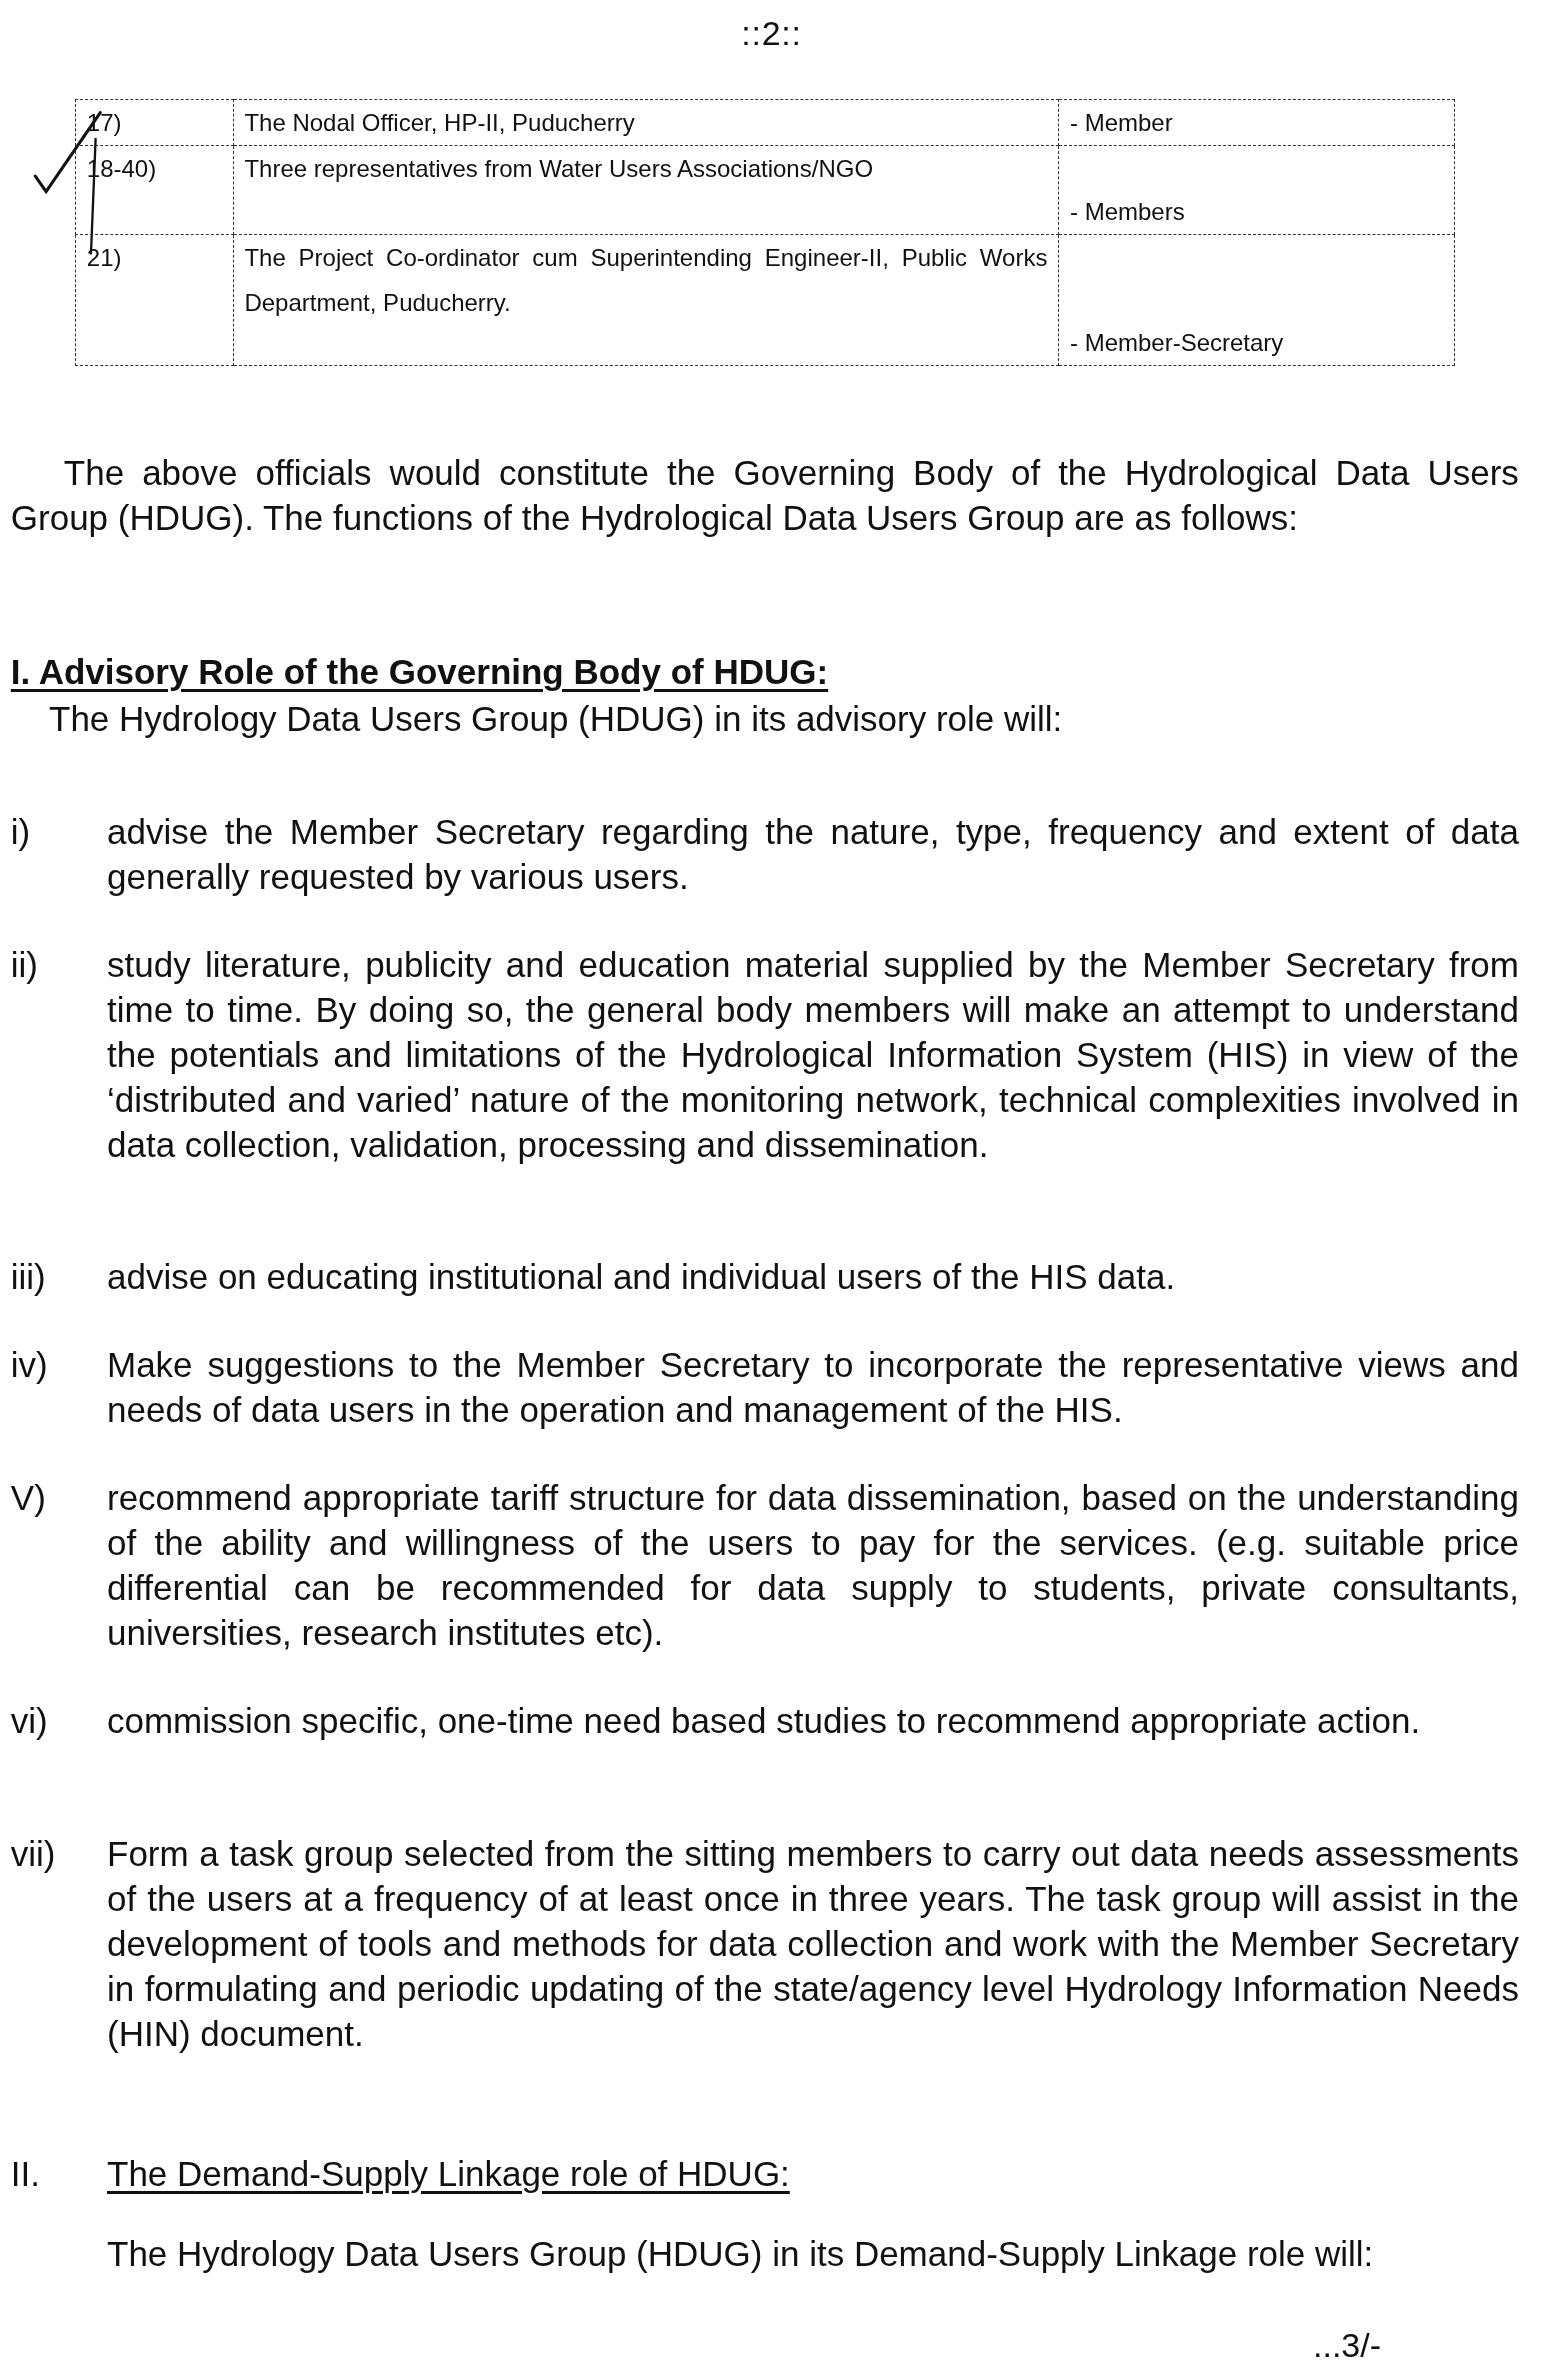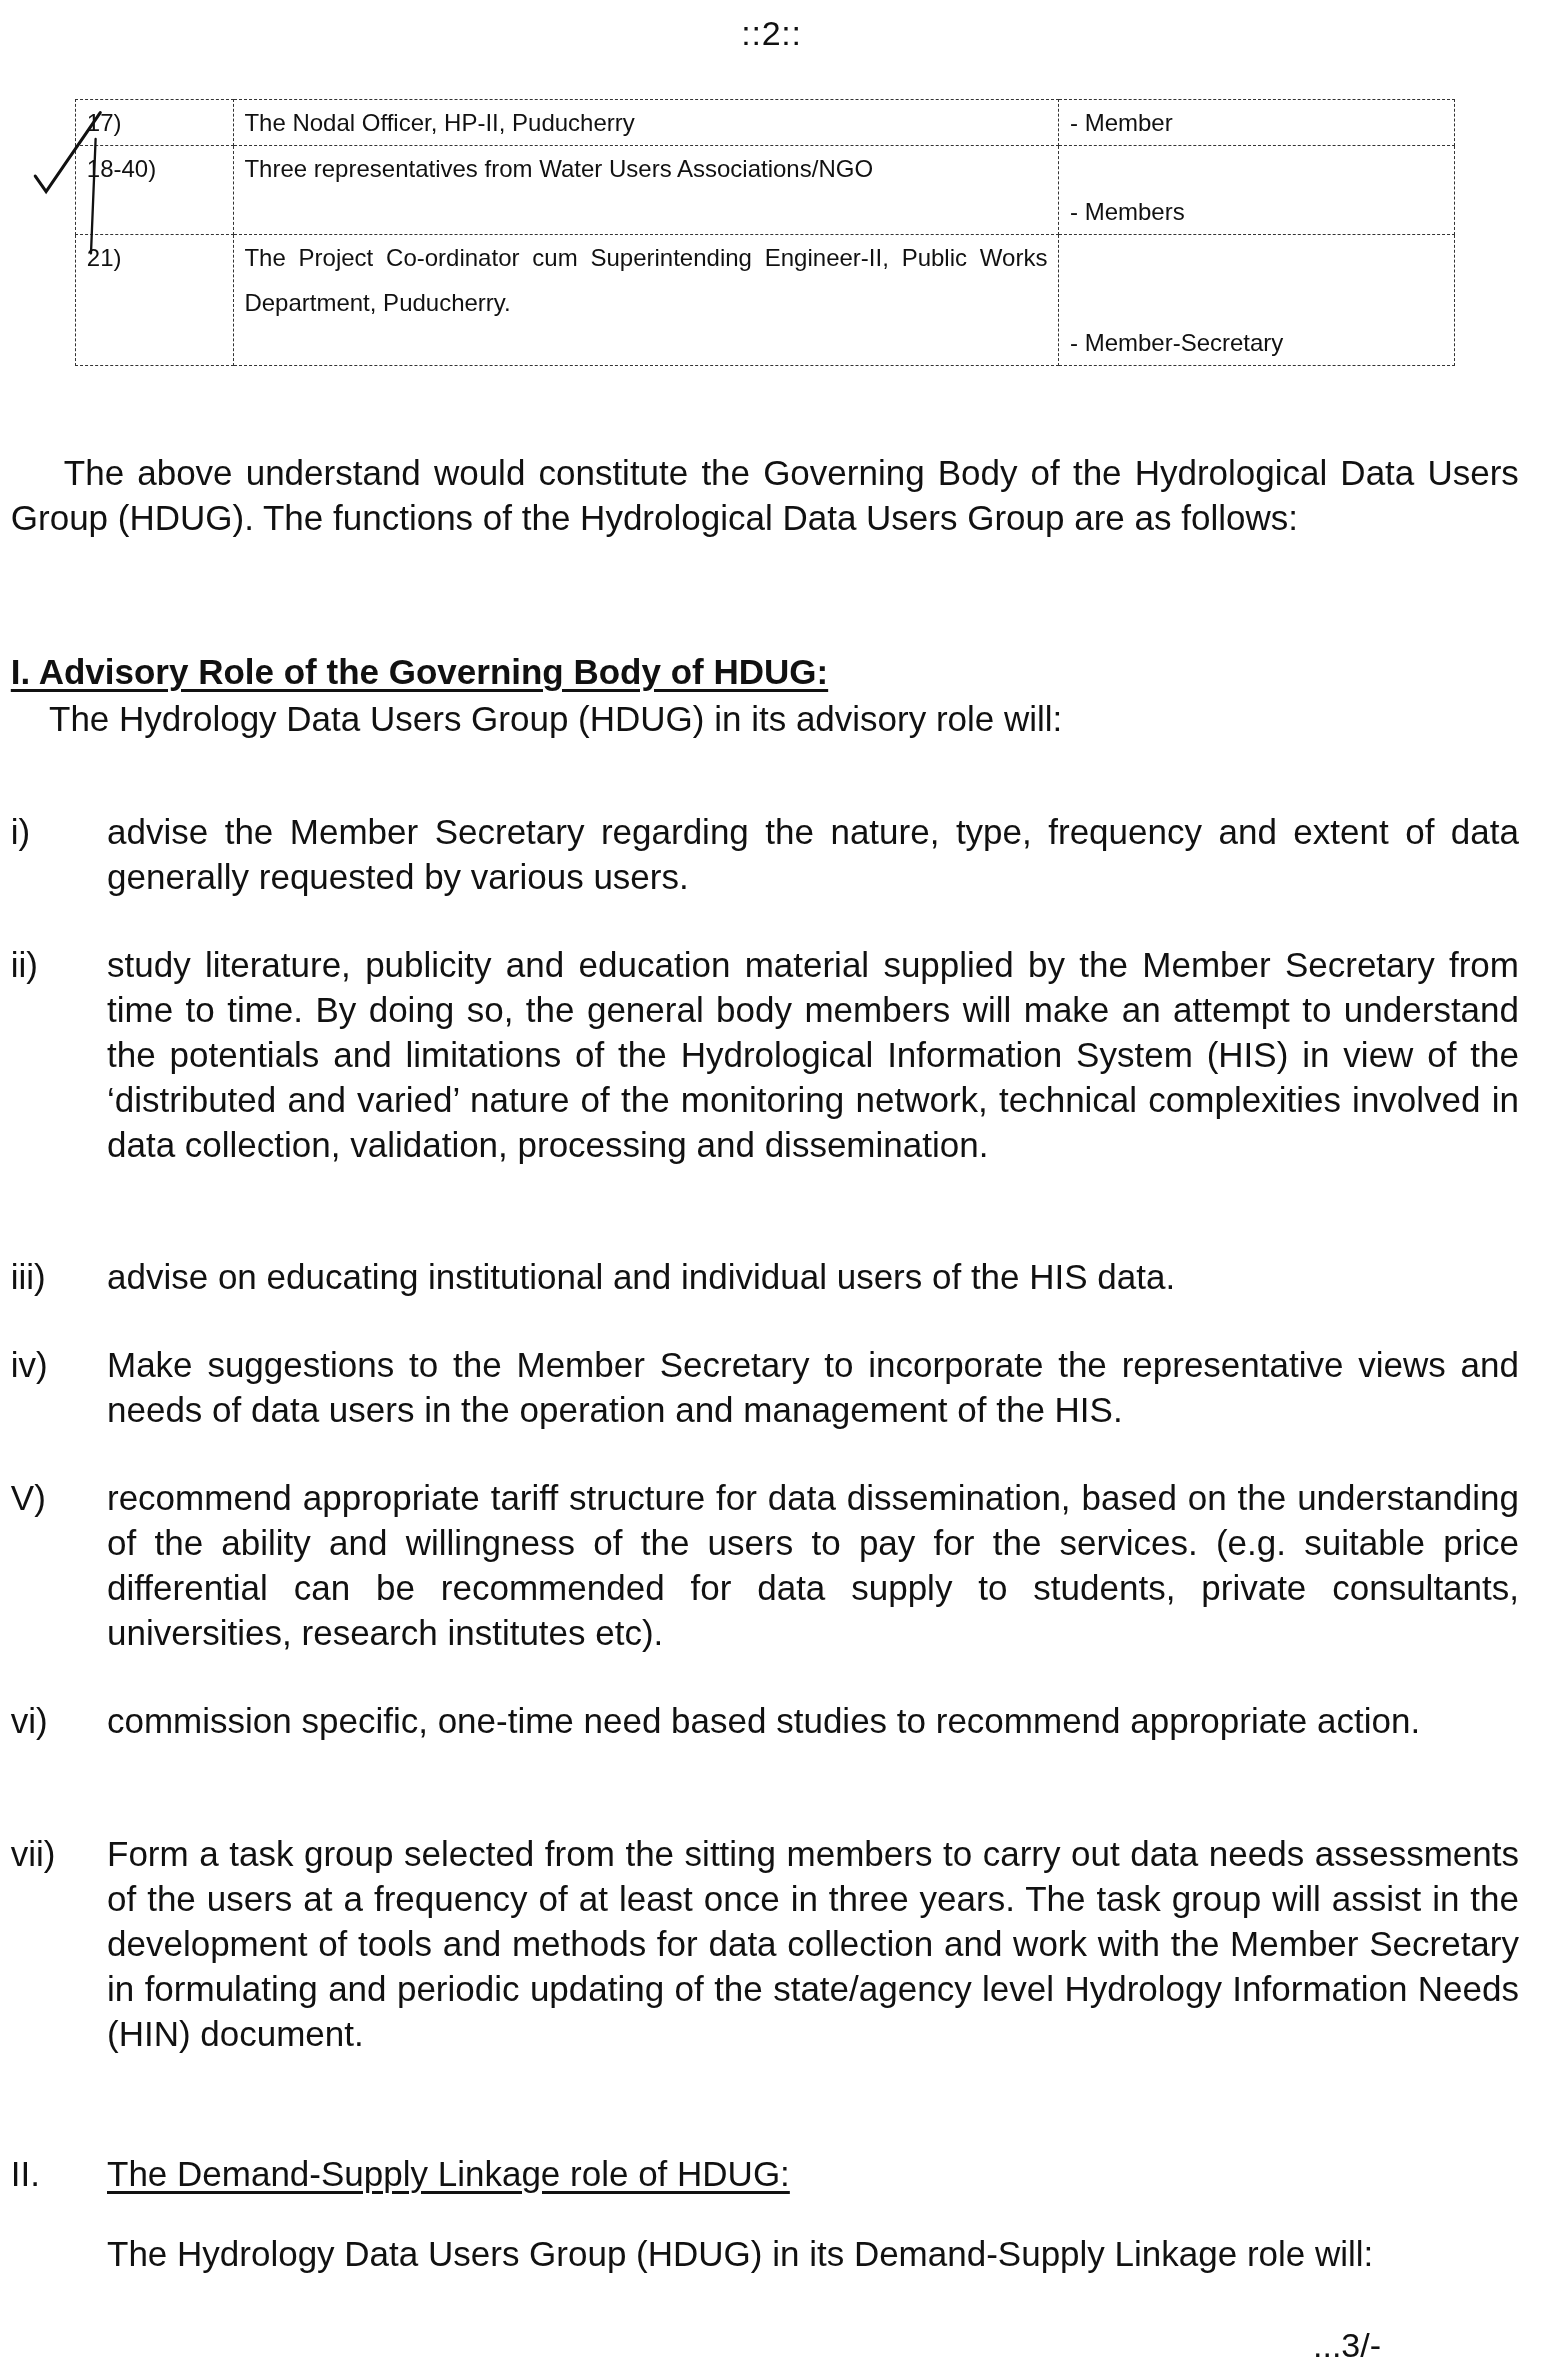--- a/index.html
+++ b/index.html
@@ -53,21 +53,21 @@
     <td class="role">- Member-Secretary</td>
   </tr>
 </tbody>
   </table>
 
 <svg class="check" viewBox="0 0 120 190">
   <path d="M8 88 L22 108 L92 6" fill="none" stroke="#111" stroke-width="4" stroke-linecap="round"></path>
   <path d="M86 40 L80 188" fill="none" stroke="#111" stroke-width="3" stroke-linecap="round"></path>
 </svg>
 
-<div class="abs para indent" style="top:450px">The above understand would constitute the Governing Body of the Hydrological Data Users Group (HDUG). The functions of the Hydrological Data Users Group are as follows:</div>
+<div class="abs para indent" style="top:450px">The above officials would constitute the Governing Body of the Hydrological Data Users Group (HDUG). The functions of the Hydrological Data Users Group are as follows:</div>
 
 <div class="abs heading" style="left:10.8px; top:649px;">I. Advisory Role of the Governing Body of HDUG:</div>
 
 <div class="abs" style="left:49px; top:696px;text-align:center;">The Hydrology Data Users Group (HDUG) in its advisory role will:</div>
 
 <div class="abs item" style="top:809px">
   <span class="marker">i)</span>
   <div class="text">advise the Member Secretary regarding the nature, type, frequency and extent of data generally requested by various users.</div>
 </div>
 <div class="abs item" style="top:942px">

